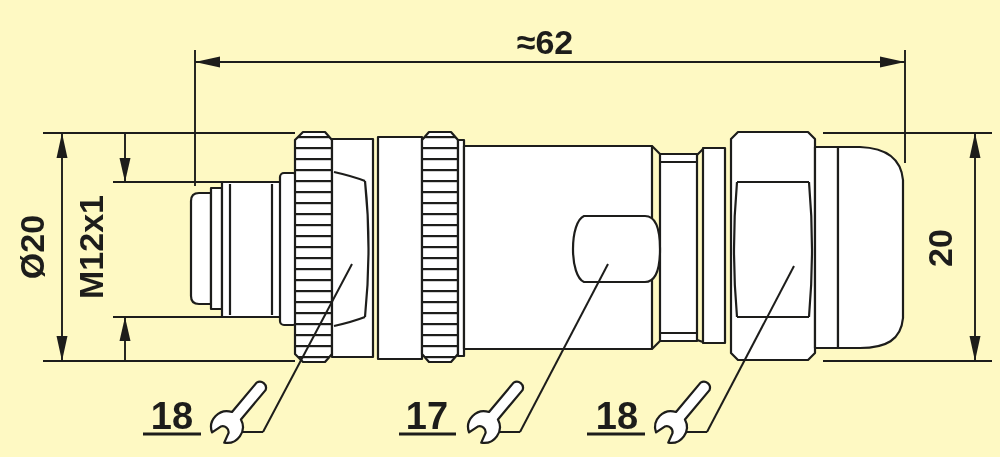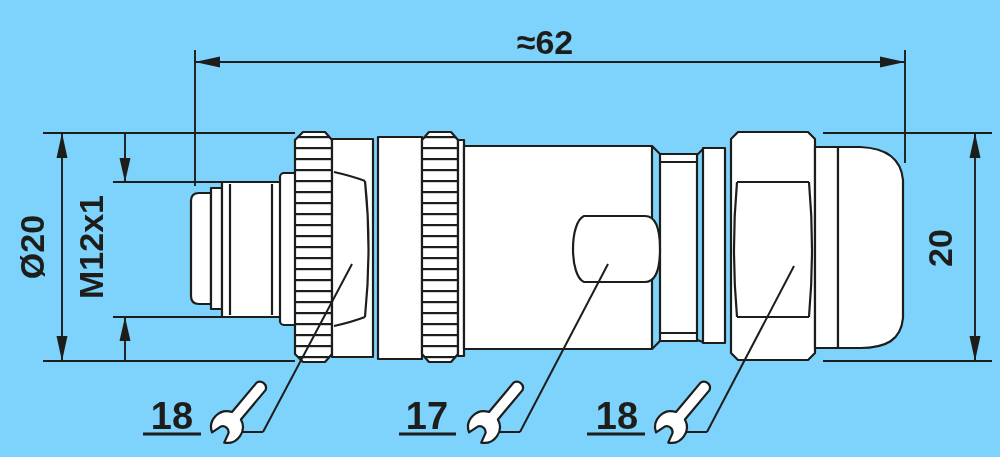--- a/index.html
+++ b/index.html
@@ -1,16 +1,16 @@
 <!DOCTYPE html>
 <html><head>
 <meta charset="utf-8">
 <style>
   html,body{margin:0;padding:0;background:#ffffff;}
-  .stage{position:relative;width:1000px;height:457px;background:#7dd3fc;overflow:hidden;text-align:center;}
+  .stage{position:relative;width:1000px;height:457px;background:#fef9c3;overflow:hidden;text-align:center;}
   svg text{font-family:"Liberation Sans","DejaVu Sans",sans-serif;font-weight:bold;fill:#1d1d1b;}
   .dimtxt{font-size:34px;}
   .callouttxt{font-size:38px;}
   .ln{stroke:#1d1d1b;stroke-width:2.2;fill:none;stroke-linejoin:round;}
   .fw{stroke:#1d1d1b;stroke-width:2.2;fill:#ffffff;stroke-linejoin:round;}
   .thin{stroke:#1d1d1b;stroke-width:2;fill:none;}
   .dim{stroke:#1d1d1b;stroke-width:1.9;fill:none;}
   .arr{fill:#1d1d1b;stroke:none;}
   .under{stroke:#1d1d1b;stroke-width:3;}
   .wrench{stroke:#1d1d1b;stroke-width:2.1;fill:#ffffff;stroke-linejoin:round;}

